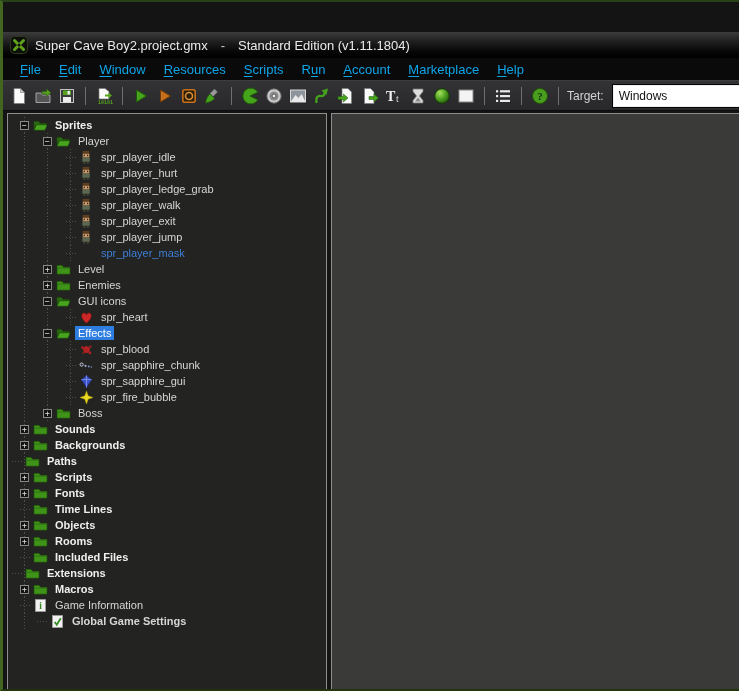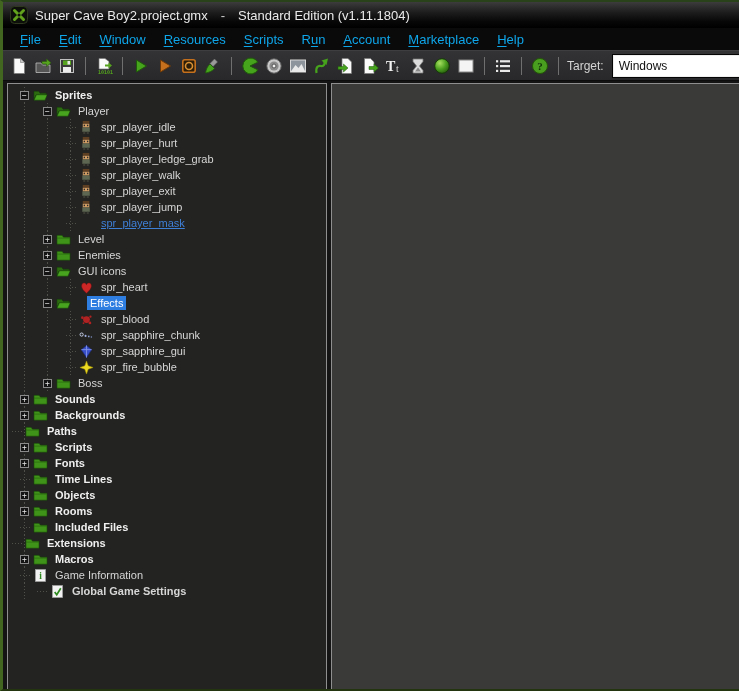--- a/index.html
+++ b/index.html
@@ -2,21 +2,21 @@
 <html><head>
 <meta charset="utf-8">
 <style>
   html,body{margin:0;padding:0;background:#000;}
   body{width:739px;height:691px;overflow:hidden;font-family:"Liberation Sans",sans-serif;}
   .window{width:739px;height:691px;box-sizing:border-box;display:flex;flex-direction:column;
     border-left:3px solid #42651f;border-top:2px solid #2a421a;border-bottom:2px solid #22350f;
     background:#141414;}
   
   .titlebar{height:26px;flex:none;display:flex;align-items:center;gap:7px;padding-left:7px;
-    background:linear-gradient(#3c3c3c,#1d1d1d 40%,#070707 75%,#000);color:#eaeaea;font-size:13px;}
+    background:linear-gradient(#3c3c3c,#1d1d1d 40%,#070707 75%,#000);color:#eaeaea;font-size:13px;margin-top:30px;}
   .app-icon{width:18px;height:18px;flex:none;display:flex;}
   .title-dash{margin:0 6px;color:#cfcfcf;}
   
   .menubar{height:22px;flex:none;display:flex;align-items:center;background:#0a0a0a;padding-left:8px;}
   .menu-item{color:#0ea5e9;font-size:13px;padding:2px 9px;cursor:default;white-space:nowrap;}
   .menu-item u{text-underline-offset:2px;}
   
   .toolbar{height:29px;flex:none;display:flex;align-items:center;gap:4px;padding:0 4px 0 6px;
     background:linear-gradient(#333335,#28282a);border-top:1px solid #3e3e40;border-bottom:1px solid #0d0d0d;}
   .tb-btn{width:20px;height:22px;flex:none;display:flex;align-items:center;justify-content:center;}
@@ -39,22 +39,22 @@
   .expander{width:9px;height:9px;box-sizing:border-box;flex:none;margin-right:3px;
     border:1px solid #8a8a8a;background:#141414;color:#e6e6e6;
     font:8px/7px "DejaVu Sans Mono",monospace;text-align:center;}
   .spacer{width:12px;height:16px;flex:none;
     background:repeating-linear-gradient(to right,#50504a 0 1px,transparent 1px 3px);
     background-size:11px 1px;background-position:0 8px;background-repeat:no-repeat;}
   .t-icon{width:16px;height:16px;flex:none;margin-right:4px;display:flex;align-items:center;justify-content:center;}
   .t-icon svg{width:15px;height:15px;display:block;}
   .t-label{padding:1px 3px;}
   .bold .t-label{font-weight:bold;color:#efefef;}
-  .selected .t-label{background:#2e7de1;color:#fff;margin-left:12px;}
-  .link .t-label{color:#3e7fd6;text-decoration:underline;text-align:right;}
+  .selected .t-label{background:#2e7de1;color:#fff;}
+  .link .t-label{color:#3e7fd6;text-align:right;}
 </style>
 </head>
 <body>
 
 <div class="window">
 
   <div class="titlebar">
     <span class="app-icon">
         <svg viewBox="0 0 18 18">
           <rect x="0.5" y="0.5" width="17" height="17" rx="4" fill="#0c0f0a" stroke="#2f381f"></rect>

